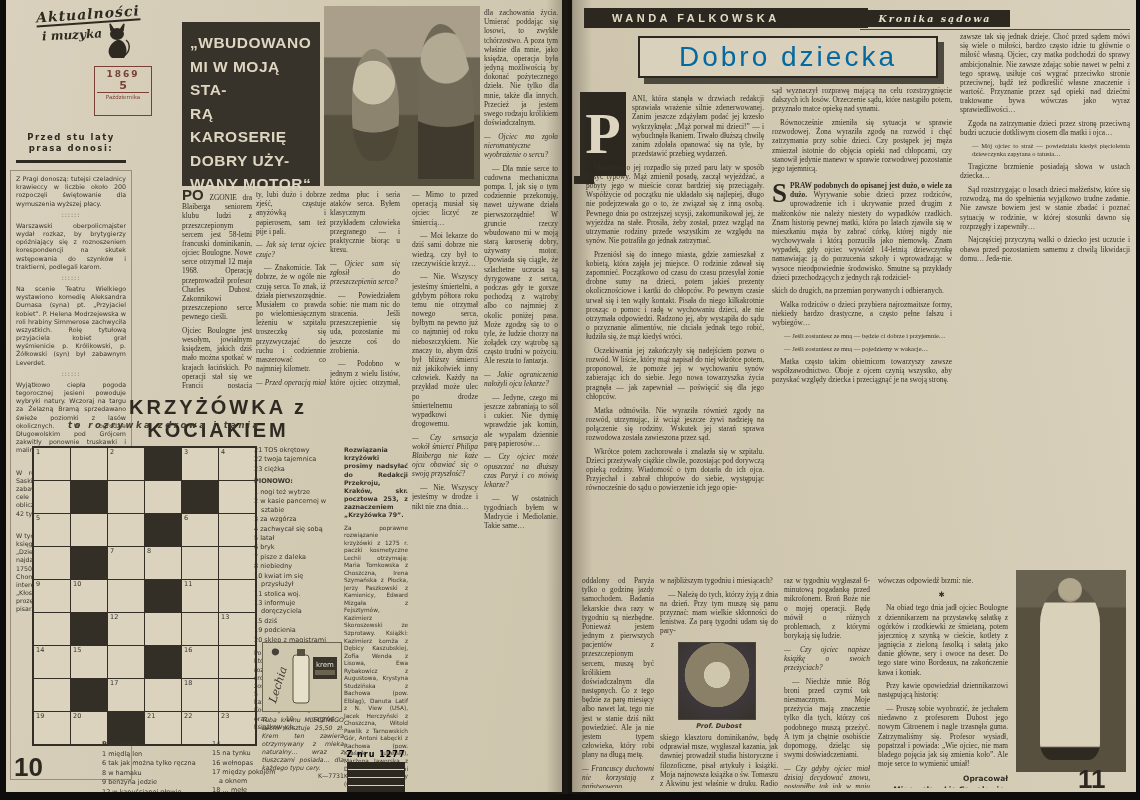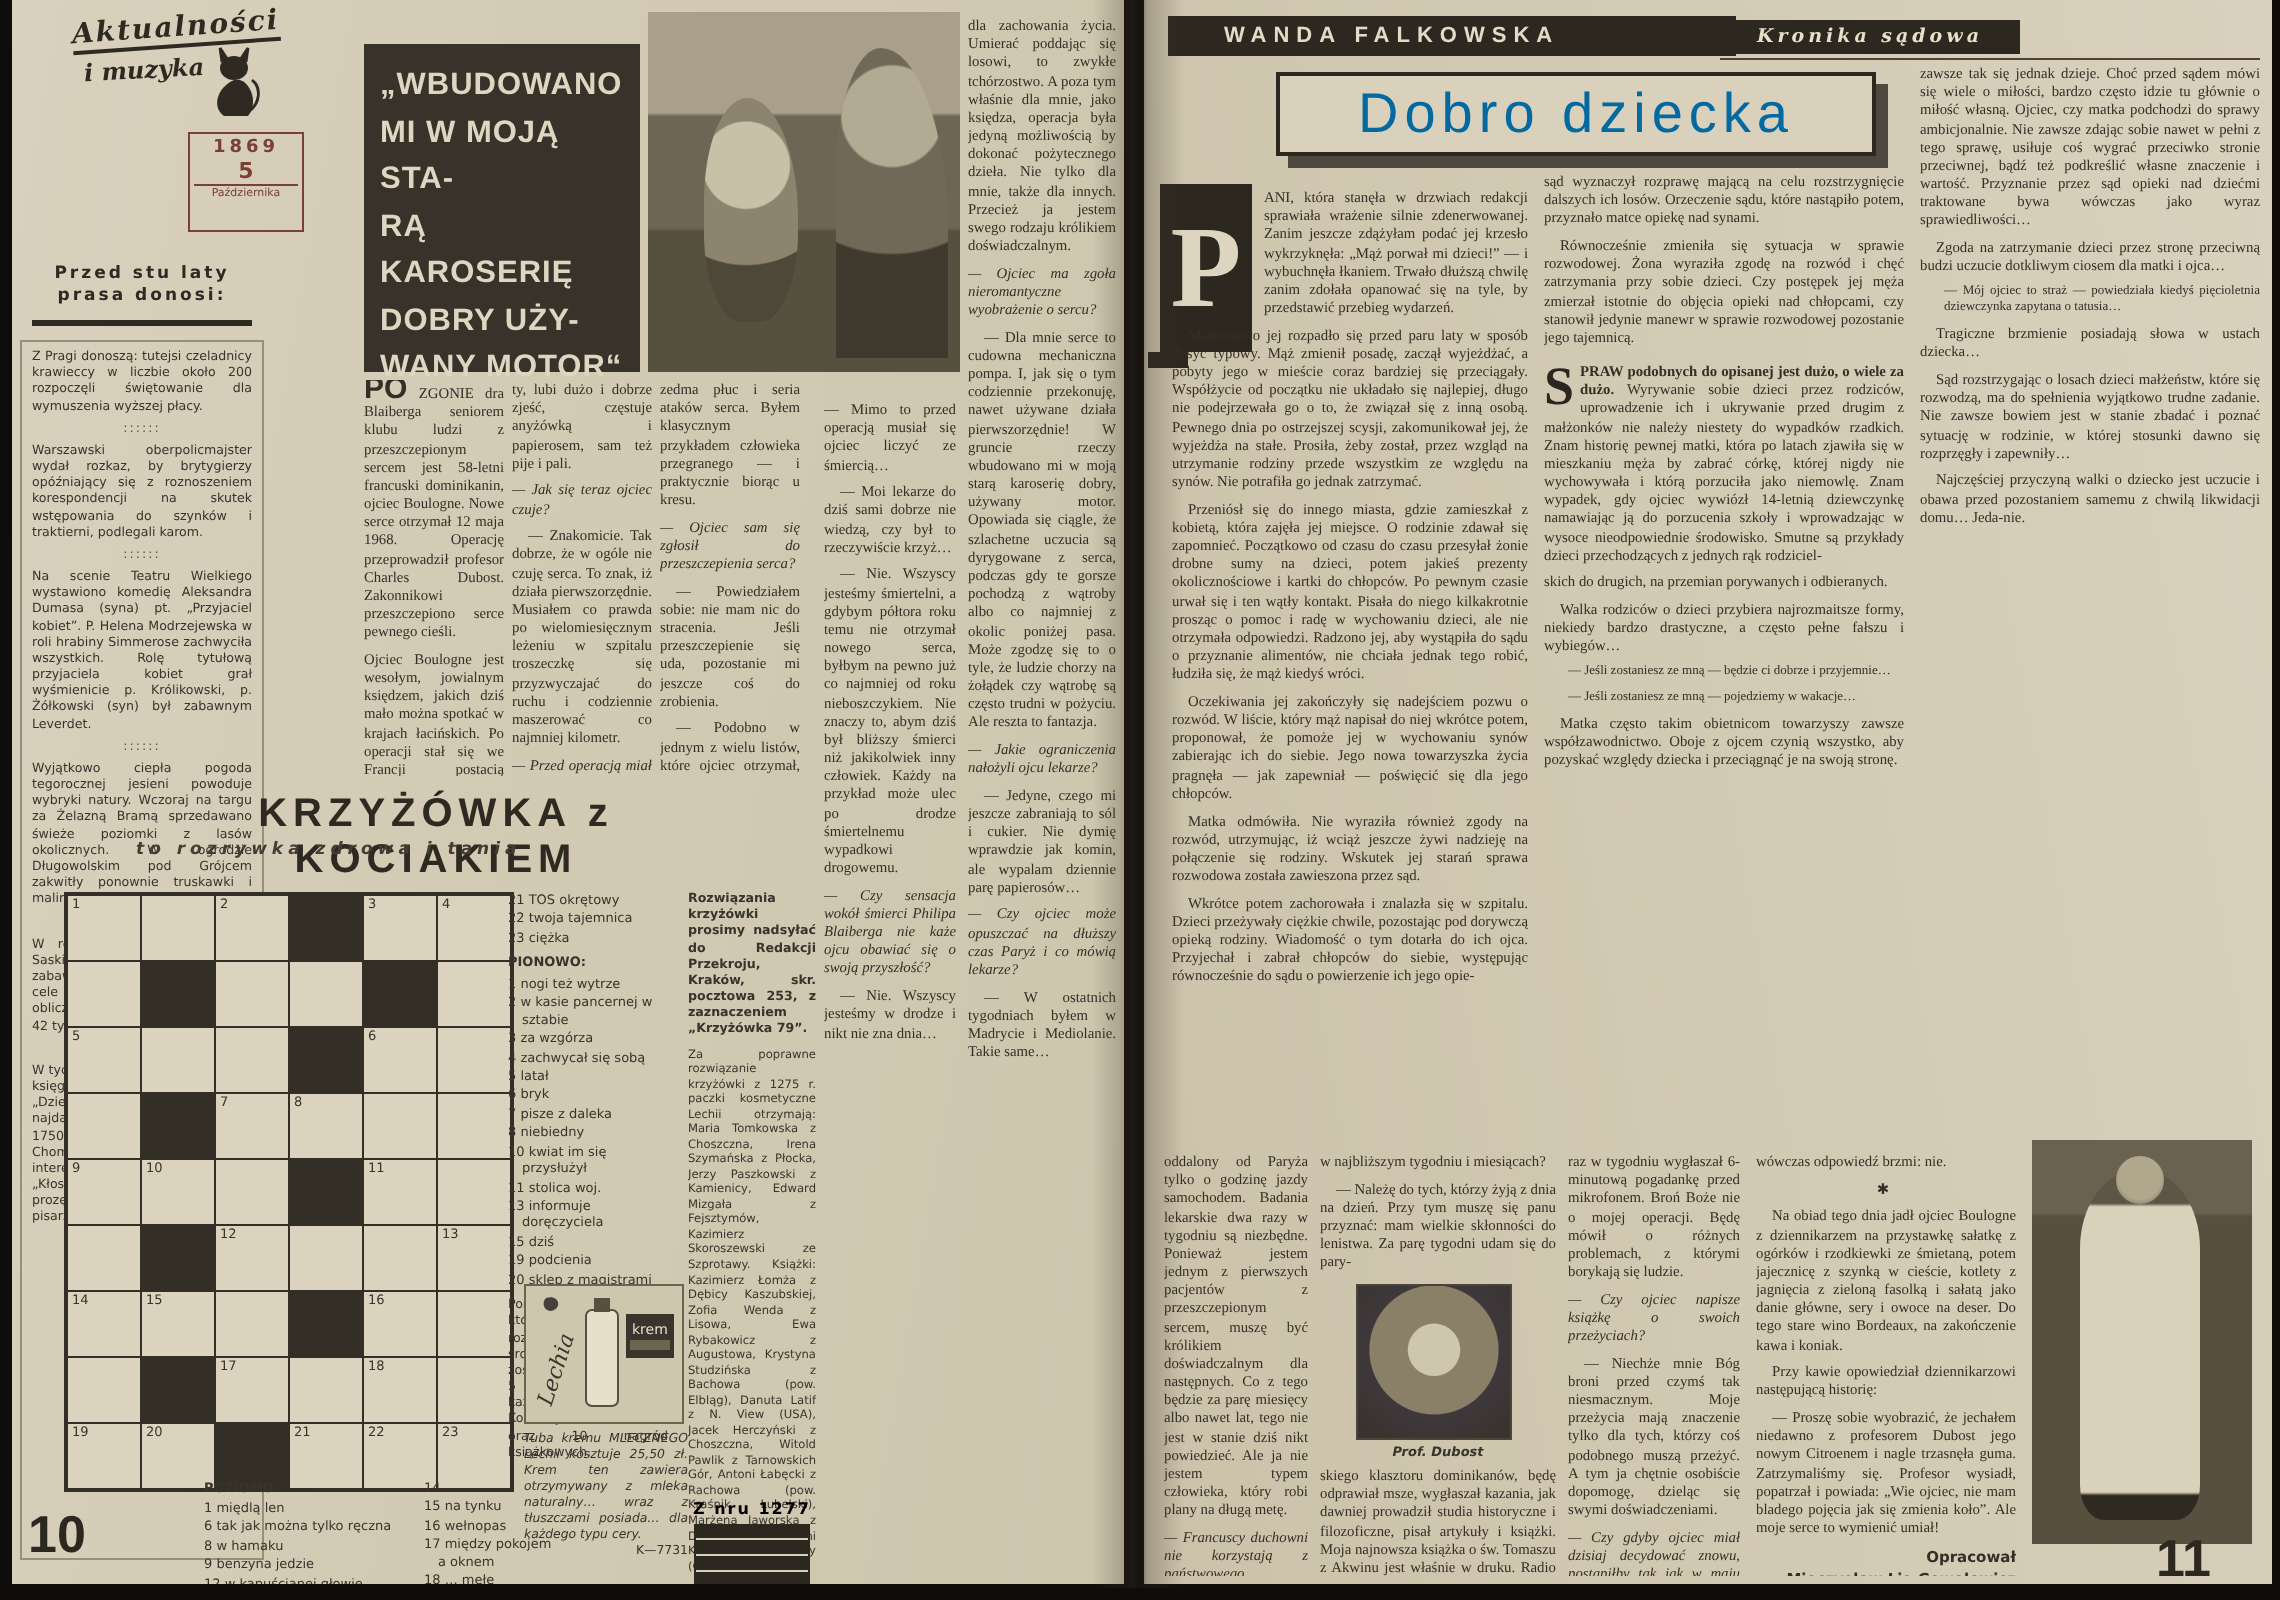--- a/index.html
+++ b/index.html
@@ -132,21 +132,21 @@
       <p class="q">— Jak się teraz ojciec czuje?</p>
       <p>— Znakomicie. Tak dobrze, że w ogóle nie czuję serca. To znak, iż działa pierwszorzędnie. Musiałem co prawda po wielomiesięcznym leżeniu w szpitalu troszeczkę się przyzwyczajać do ruchu i codziennie maszerować co najmniej kilometr.</p>
       <p class="q">— Przed operacją miał ojciec jeden atak serca za drugim. Ale to zdaje się nie było wszystko?</p>
     </div>
   <div class="t" style="left:324px;top:190px;width:70px;height:198px">
       <p>zedma płuc i seria ataków serca. Byłem klasycznym przykładem człowieka przegranego — i praktycznie biorąc u kresu.</p>
       <p class="q">— Ojciec sam się zgłosił do przeszczepienia serca?</p>
       <p>— Powiedziałem sobie: nie mam nic do stracenia. Jeśli przeszczepienie się uda, pozostanie mi jeszcze coś do zrobienia.</p>
       <p>— Podobno w jednym z wielu listów, które ojciec otrzymał, ktoś napisał, iż nie rozumie, jak zakonnik mógł przyjąć cudze serce…</p>
     </div>
-  <div class="t" style="left:406px;top:200px;width:66px;height:446px">
+  <div class="t" style="left:406px;top:190px;width:66px;height:446px">
       <p>— Mimo to przed operacją musiał się ojciec liczyć ze śmiercią…</p>
       <p>— Moi lekarze do dziś sami dobrze nie wiedzą, czy był to rzeczywiście krzyż…</p>
       <p>— Nie. Wszyscy jesteśmy śmiertelni, a gdybym półtora roku temu nie otrzymał nowego serca, byłbym na pewno już co najmniej od roku nieboszczykiem. Nie znaczy to, abym dziś był bliższy śmierci niż jakikolwiek inny człowiek. Każdy na przykład może ulec po drodze śmiertelnemu wypadkowi drogowemu.</p>
       <p class="q">— Czy sensacja wokół śmierci Philipa Blaiberga nie każe ojcu obawiać się o swoją przyszłość?</p>
       <p>— Nie. Wszyscy jesteśmy w drodze i nikt nie zna dnia…</p>
     </div>
   <div class="t" style="left:478px;top:8px;width:74px;height:780px">
       <p>dla zachowania życia. Umierać poddając się losowi, to zwykłe tchórzostwo. A poza tym właśnie dla mnie, jako księdza, operacja była jedyną możliwością by dokonać pożytecznego dzieła. Nie tylko dla mnie, także dla innych. Przecież ja jestem swego rodzaju królikiem doświadczalnym.</p>
       <p class="q">— Ojciec ma zgoła nieromantyczne wyobrażenie o sercu?</p>
       <p>— Dla mnie serce to cudowna mechaniczna pompa. I, jak się o tym codziennie przekonuję, nawet używane działa pierwszorzędnie! W gruncie rzeczy wbudowano mi w moją starą karoserię dobry, używany motor. Opowiada się ciągle, że szlachetne uczucia są dyrygowane z serca, podczas gdy te gorsze pochodzą z wątroby albo co najmniej z okolic poniżej pasa. Może zgodzę się to o tyle, że ludzie chorzy na żołądek czy wątrobę są często trudni w pożyciu. Ale reszta to fantazja.</p>

